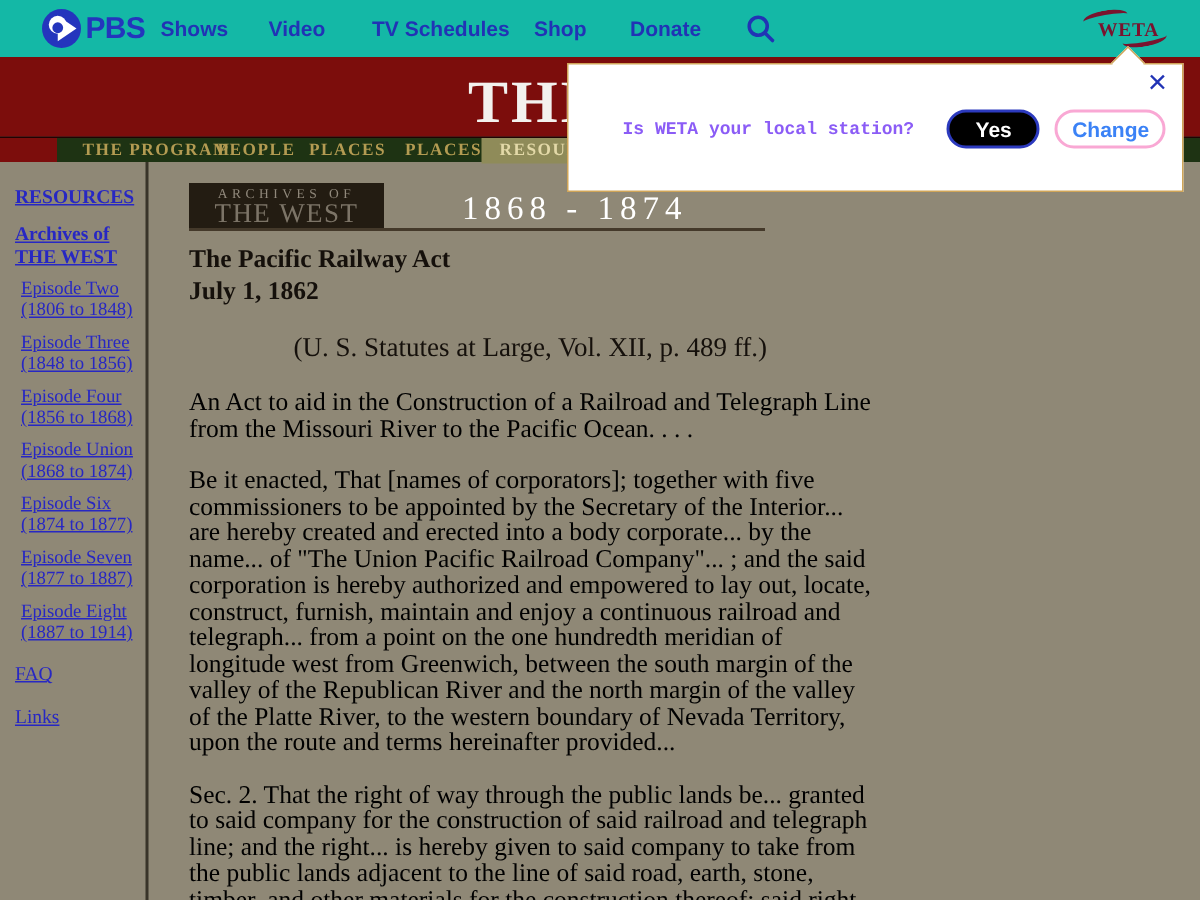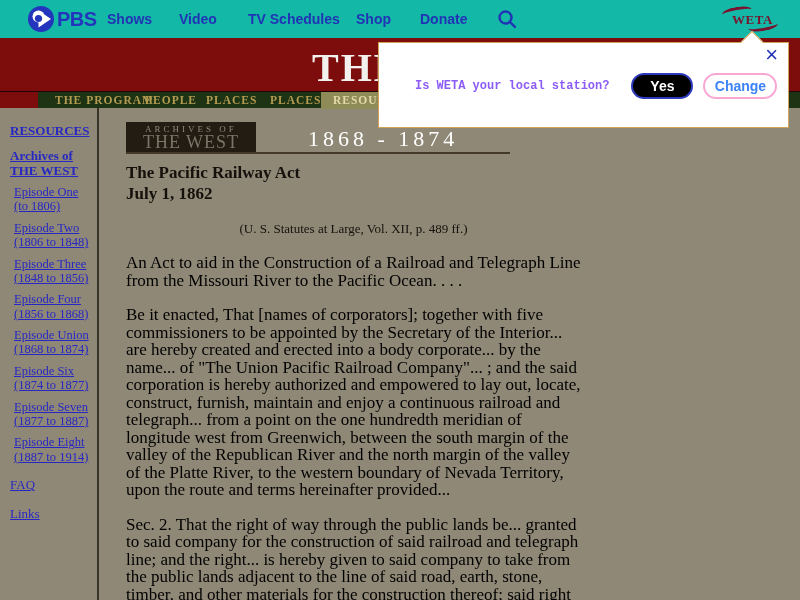--- a/index.html
+++ b/index.html
@@ -50,21 +50,21 @@
   .side-line { display:block; }
 
   .main { flex:1; padding:14px 0 0 27px; }
   .archives-header { display:flex; align-items:flex-end; width:384px; border-bottom:2px solid #44392a; padding-bottom:0px; }
   .archives-badge { width:130px; height:30px; background:#231c12; text-align:center; padding-top:2px; }
   .badge-line1 { font-size:9px; letter-spacing:3px; color:#90887b; display:block; line-height:10px; }
   .badge-line2 { font-size:18px; color:#7c7467; display:block; line-height:17px; letter-spacing:1px; }
   .period { font-size:22px; letter-spacing:4px; color:#ffffff; margin-left:52px; line-height:26px; white-space:nowrap; }
 
   .doc-title { width:455px; text-align:left; margin-top:8px; font-size:17px; font-weight:bold; color:#15100b; line-height:21px; }
-  .doc-citation { width:455px; text-align:center; margin-top:17px; font-size:13px; color:#15100b; }
+  .doc-citation { width:455px; text-align:center; margin-top:17px; font-size:18px; color:#15100b; }
   .doc-para { width:455px; margin-top:17px; font-size:17px; line-height:17.5px; color:#000000; }
 </style>
 </head>
 <body>
 
 <div class="pbs-bar">
   <div class="pbs-logo">
     <span>
       <svg width="26" height="26" viewBox="0 0 26 26">
         <circle cx="13" cy="13" r="13" fill="#2435bd"></circle>
@@ -118,24 +118,20 @@
 
 <div class="content">
 
   <div class="sidebar">
     <a class="side-heading">RESOURCES</a>
     <a class="side-subheading">
         <span class="side-line">Archives of</span>
         <span class="side-line">THE WEST</span>
       </a>
     <a class="side-episode">
-        <span class="side-line">Episode One</span>
-        <span class="side-line">(to 1806)</span>
-      </a>
-    <a class="side-episode">
         <span class="side-line">Episode Two</span>
         <span class="side-line">(1806 to 1848)</span>
       </a>
     <a class="side-episode">
         <span class="side-line">Episode Three</span>
         <span class="side-line">(1848 to 1856)</span>
       </a>
     <a class="side-episode">
         <span class="side-line">Episode Four</span>
         <span class="side-line">(1856 to 1868)</span>

